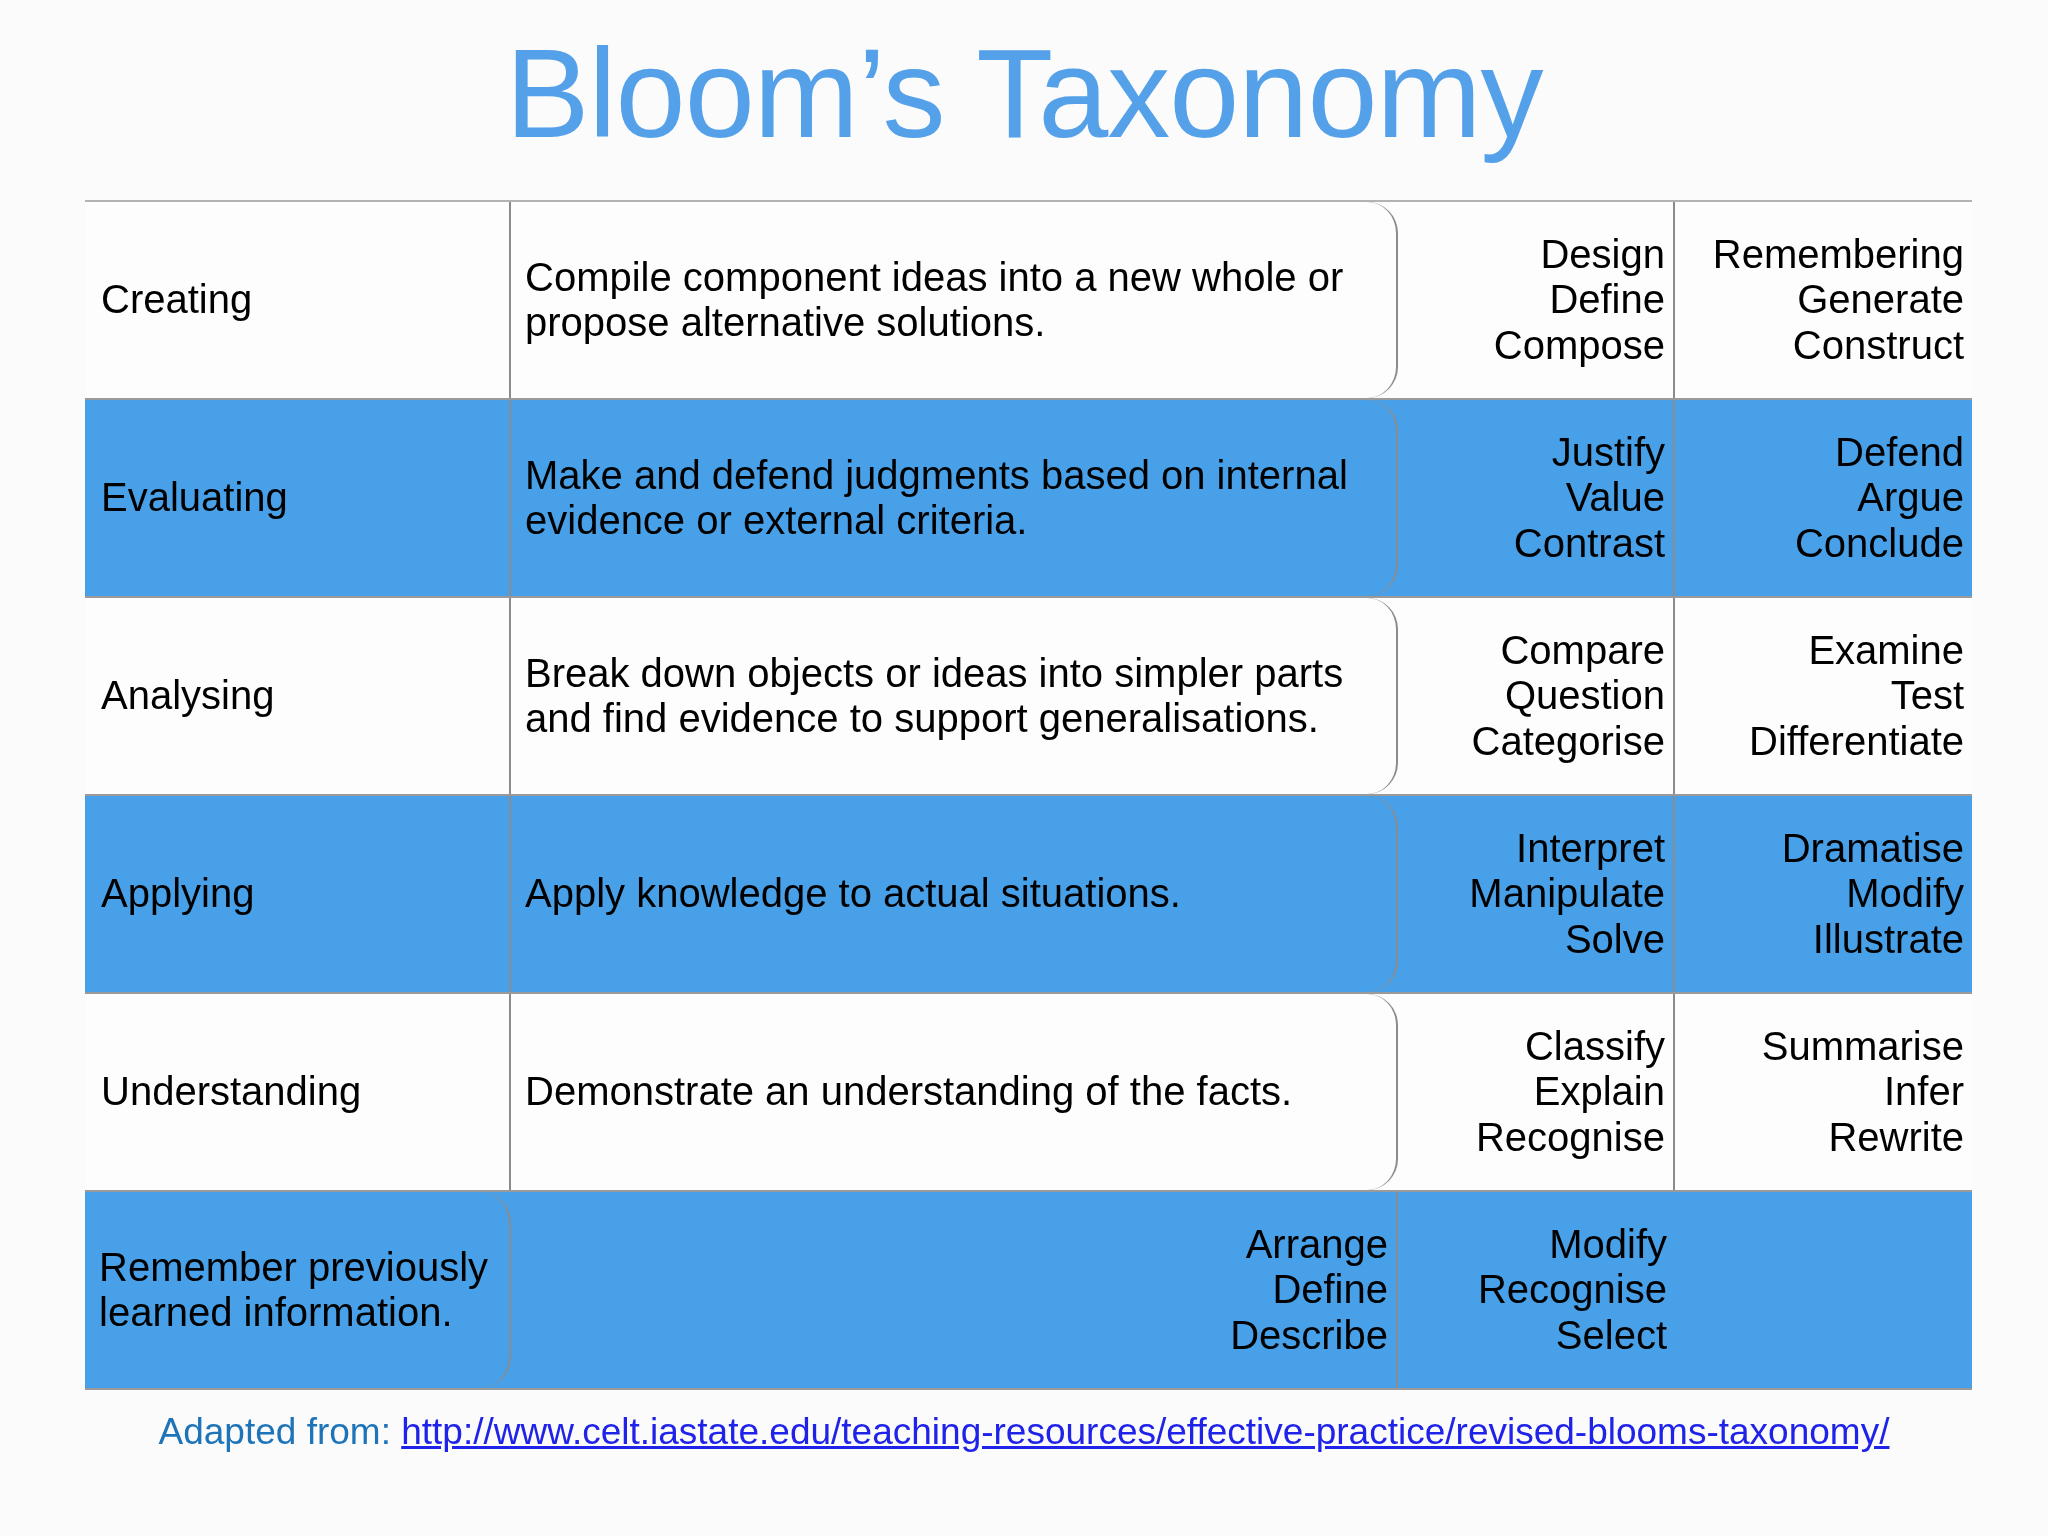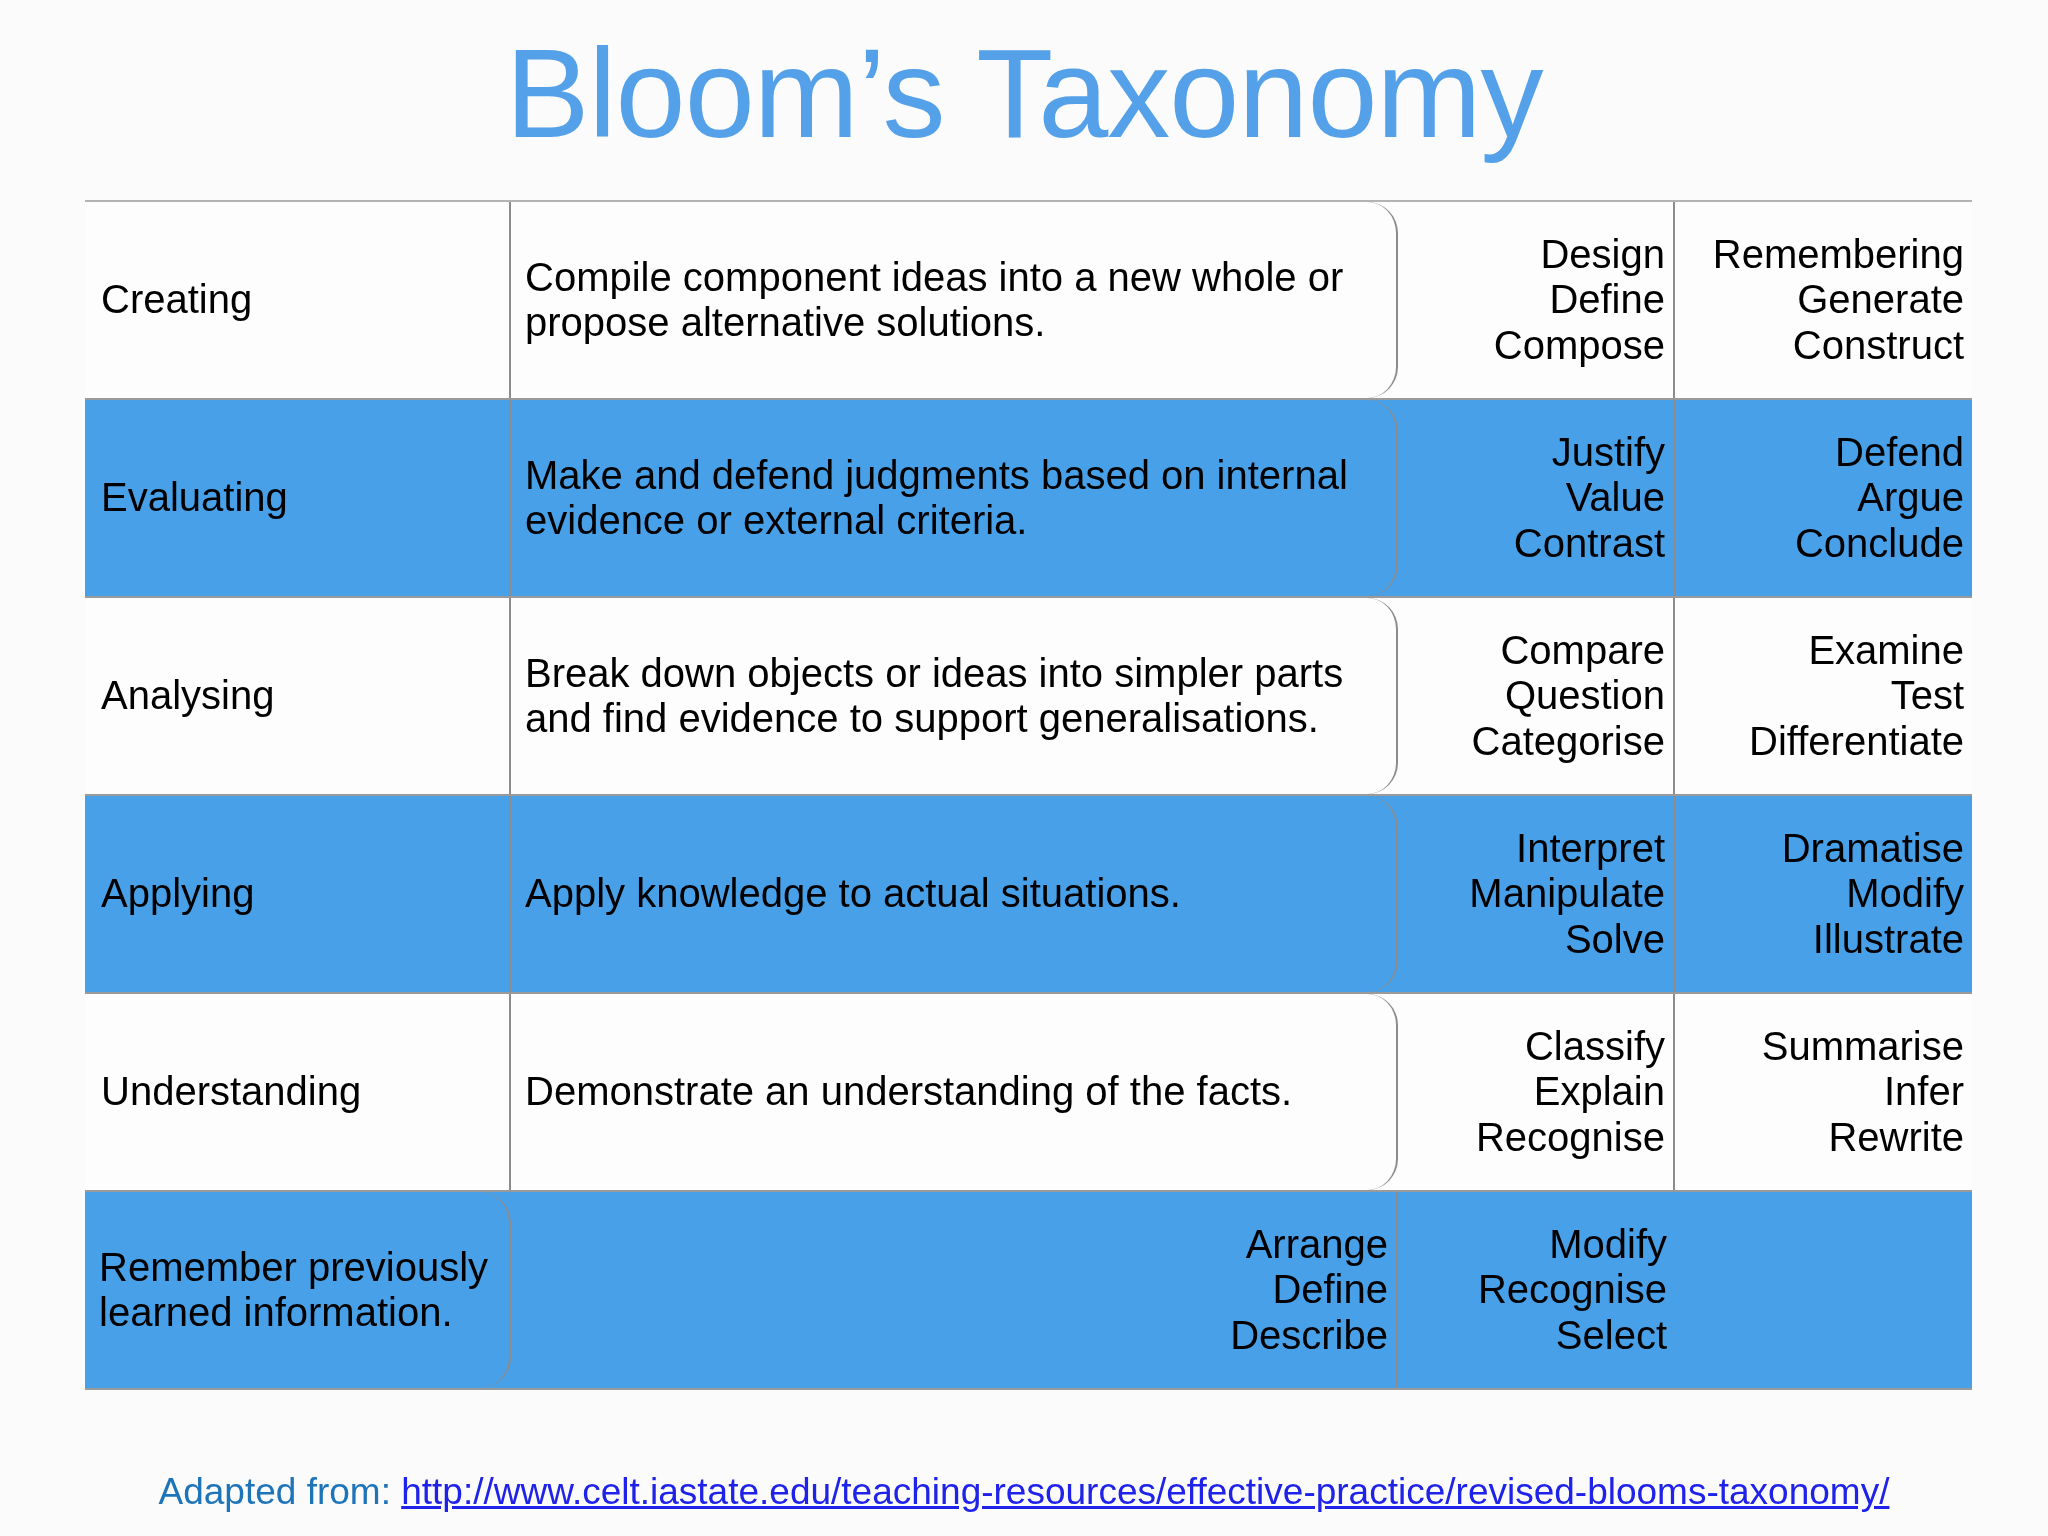--- a/index.html
+++ b/index.html
@@ -53,21 +53,21 @@
     padding:14px 8px 14px 14px;
   }
   .cell.level { padding-left:16px; }
   .cell.desc  { padding-left:14px; padding-right:14px;border-radius:31px; }
   .cell:not(:last-child) { border-right:2px solid #8c8c8c; }
 
   .verb-line { white-space:nowrap;text-align:right; }
 
   .footer {
     position:absolute;
-    left:0; top:1470px; width:2048px;
+    left:0; top:1410px; width:2048px;
     text-align:center;
     font-size:37px;
     line-height:1.2;
   }
   .footer .prefix { color:#1e74b8; }
   .footer a.link  { color:#1f22e8; text-decoration:underline; cursor:pointer; }
 </style>
 </head>
 <body>
 

